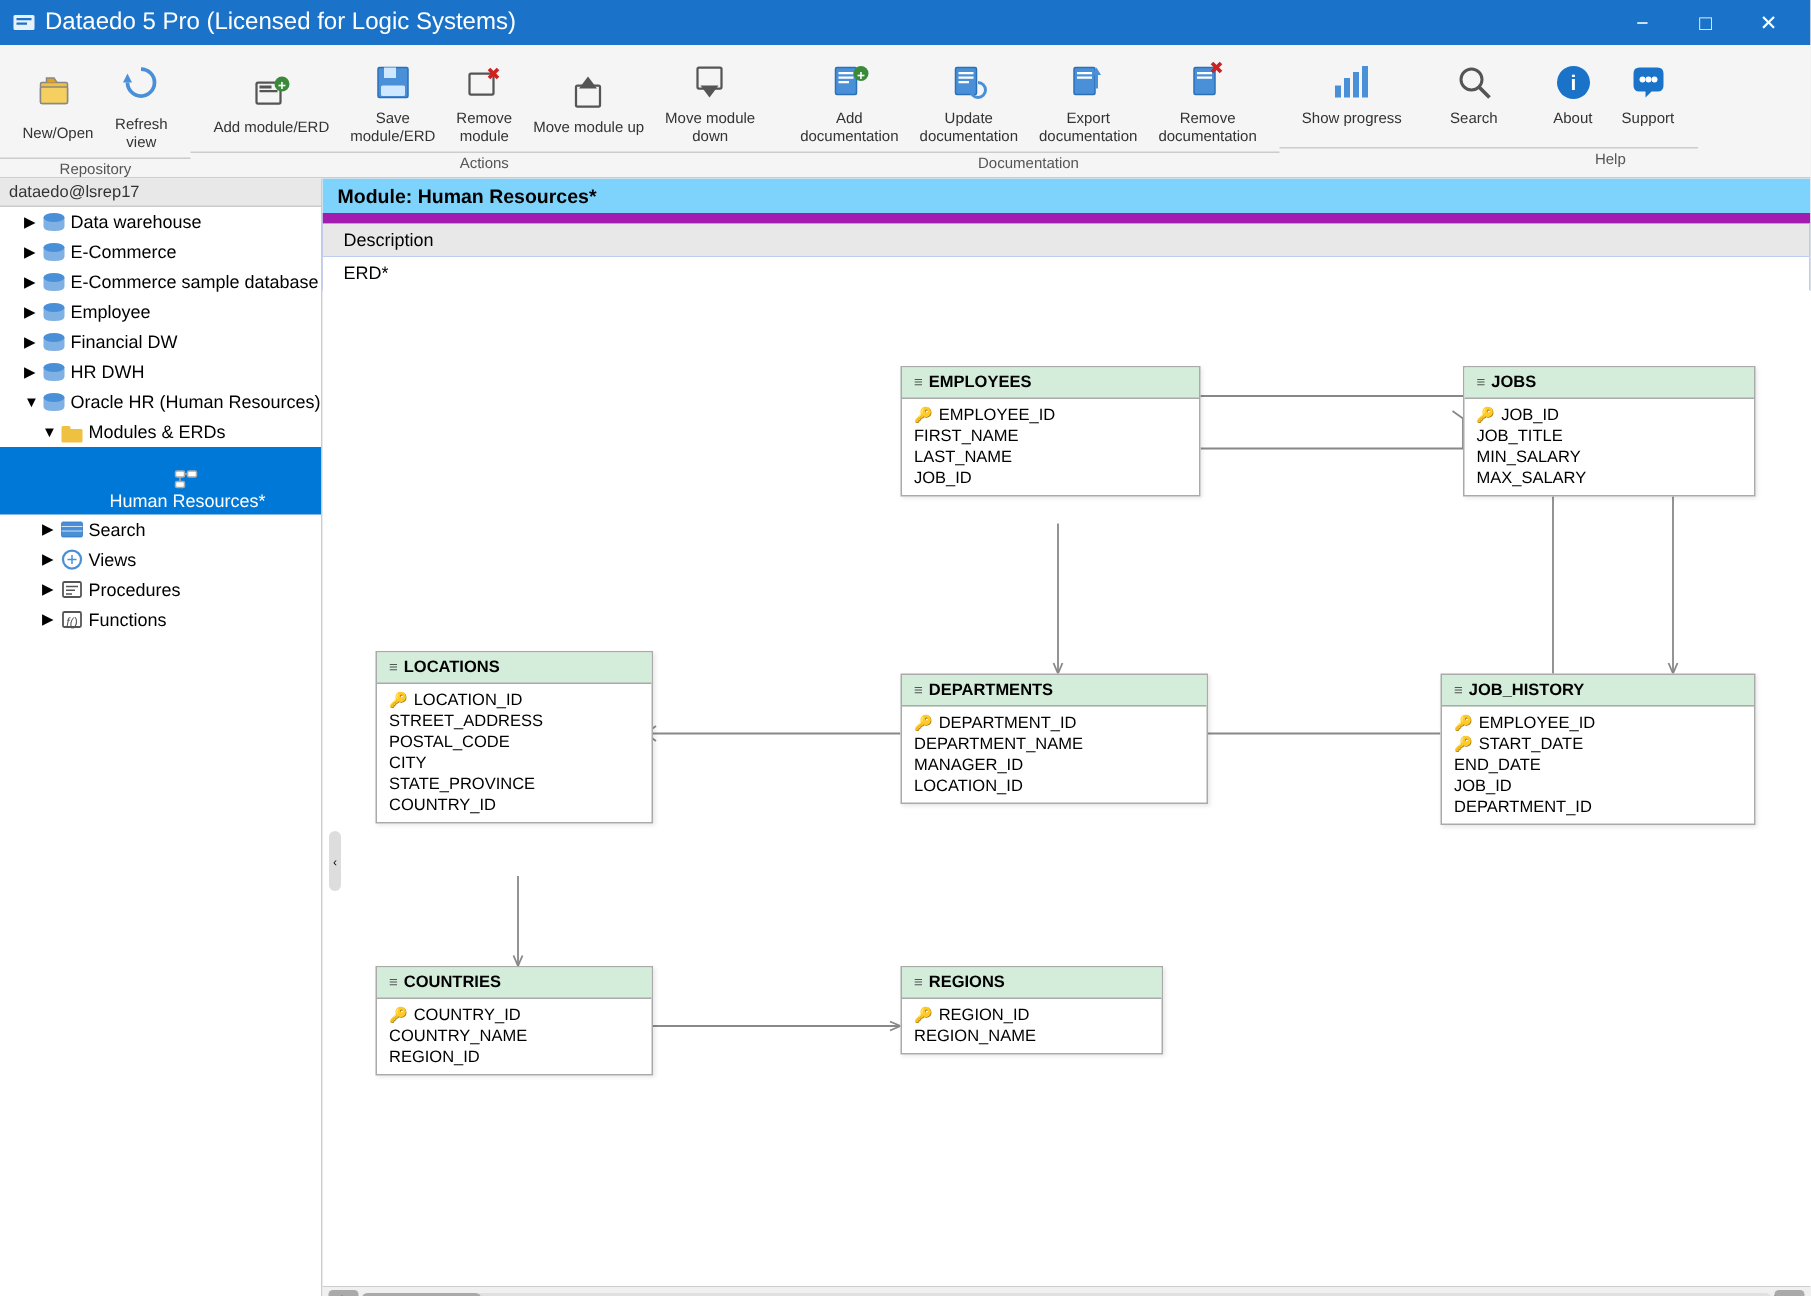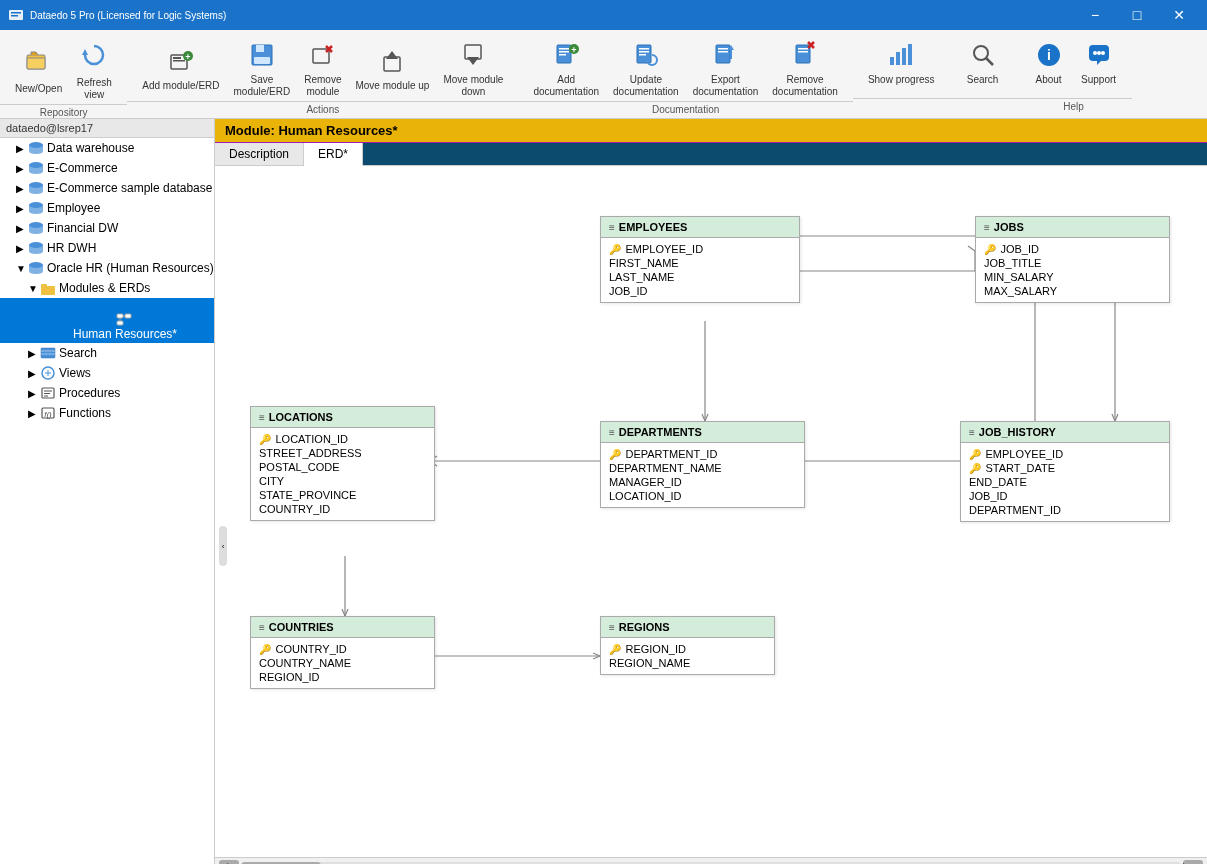--- a/index.html
+++ b/index.html
@@ -9,21 +9,21 @@
     #titlebar {
       background: #1a73c8;
       color: white;
       height: 30px;
       display: flex;
       align-items: center;
       padding: 0 8px;
       justify-content: space-between;
       user-select: none;
     }
-    #titlebar-left { display: flex; align-items: center; gap: 6px; font-size: 10px; }
+    #titlebar-left { display: flex; align-items: center; gap: 6px; font-size: 16px; }
     #titlebar-controls { display: flex; gap: 2px; }
     .win-btn {
       width: 40px; height: 30px;
       background: transparent; border: none; color: white;
       cursor: pointer; font-size: 14px; display: flex; align-items: center; justify-content: center;
     }
     
     
     #toolbar {
       background: #f5f5f5;
@@ -101,30 +101,31 @@
     
     
     #content {
       flex: 1;
       background: #f0f0f0;
       display: flex;
       flex-direction: column;
       overflow: hidden;
     }
     #module-title {
-      background: #eab308;
+      background: #7dd3fc;
       padding: 4px 10px;
       font-size: 13px;
       font-weight: bold;
-      border-bottom: 1px solid #a21caf;
+      border-bottom: 7px solid #a21caf;
     }
     #tabs {
       display: flex;
-      background: #0c4a6e;
+      background: #1d4ed8;
       border-bottom: 1px solid #ccc;
+      flex-direction: column;
     }
     .tab {
       padding: 4px 14px;
       cursor: pointer;
       font-size: 12px;
       border-right: 1px solid #ccc;
       background: #e8e8e8;
     }
     .tab.active {
       background: white;

